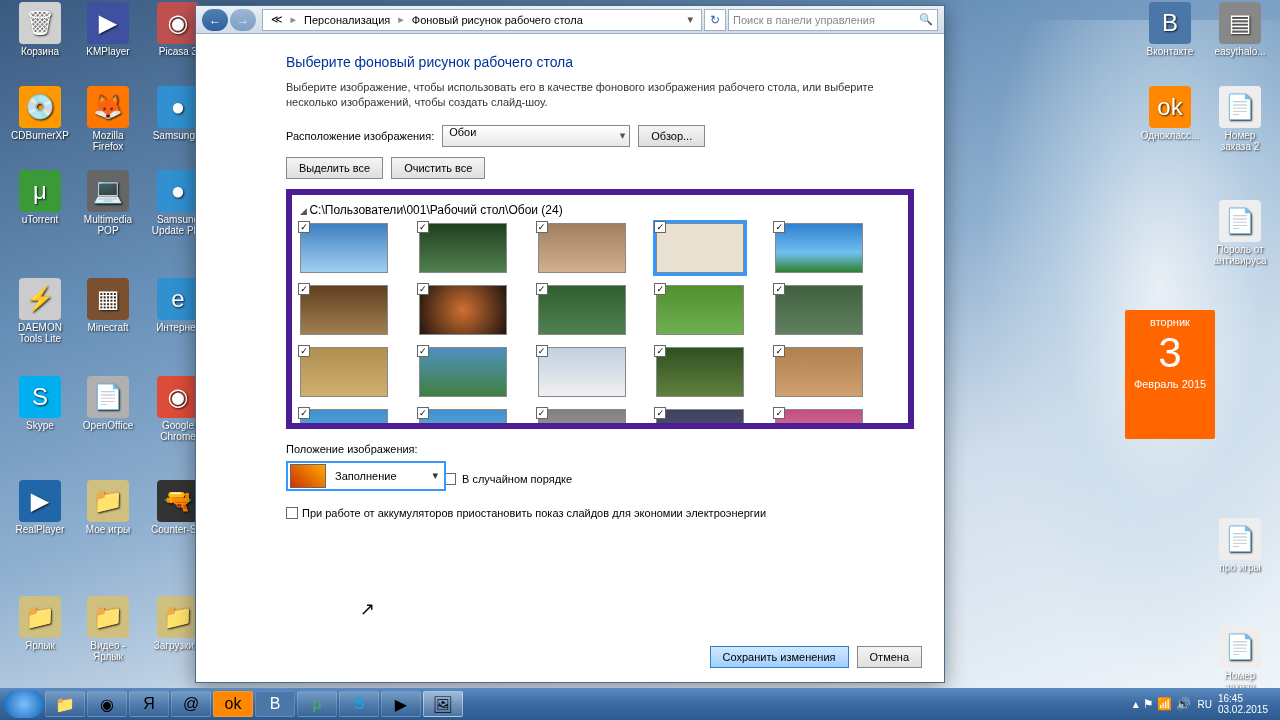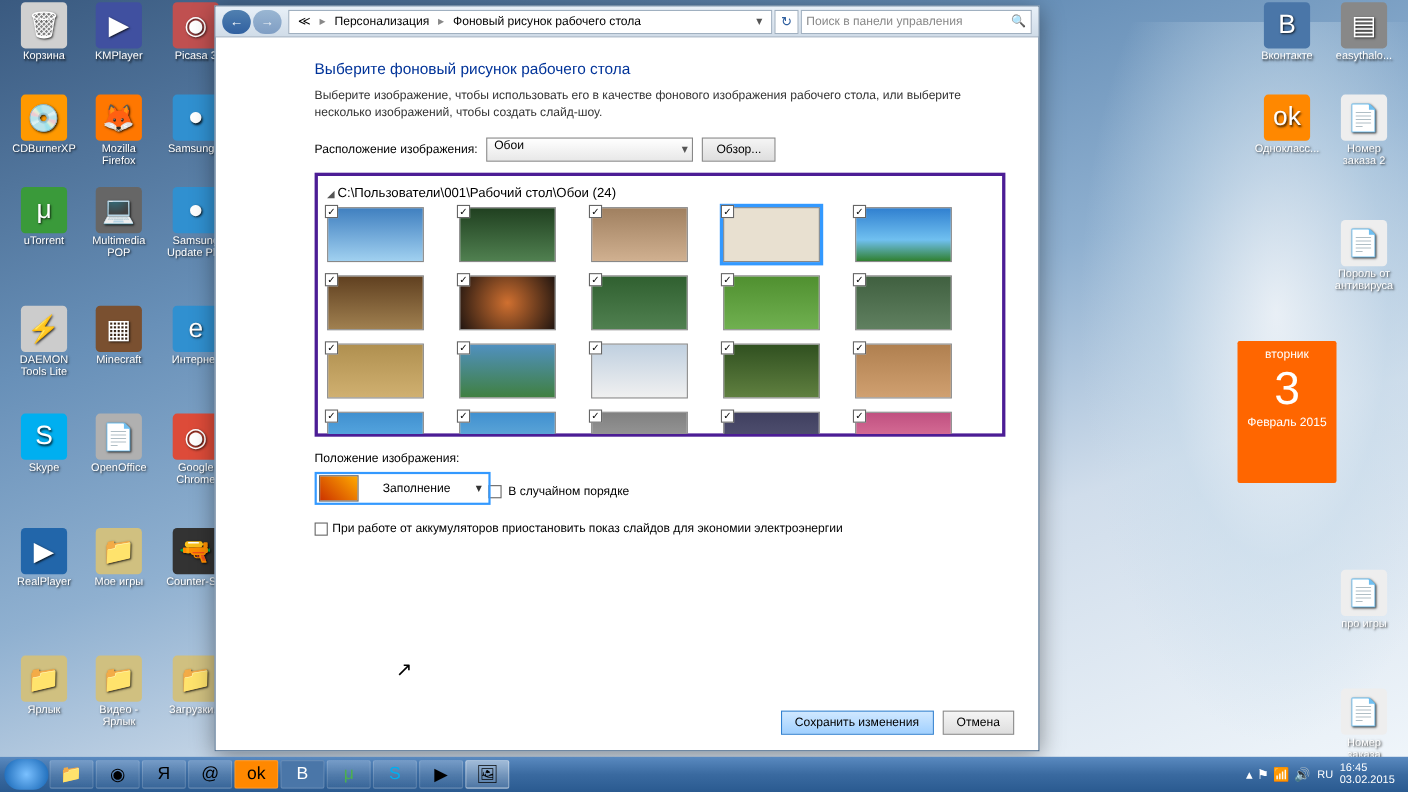--- a/index.html
+++ b/index.html
@@ -31,31 +31,31 @@
   .content { padding: 20px 30px 10px 90px; height: calc(100% - 28px); overflow: hidden; }
   .heading { color: #003399; font-size: 14px; font-weight: normal; margin-bottom: 10px; }
   .desc { font-size: 11px; color: #333; margin-bottom: 14px; line-height: 1.4; }
   
   .row { display: flex; align-items: center; gap: 8px; font-size: 11px; margin-bottom: 10px; }
   .combo { height: 22px; border: 1px solid #888; background: linear-gradient(to bottom, #fff, #e8e8e8); padding: 0 20px 0 6px; font-size: 11px; position: relative; }
   .combo::after { content: "▾"; position: absolute; right: 4px; top: 3px; color: #555; }
   .btn-std { height: 22px; padding: 0 12px; background: linear-gradient(to bottom, #f5f5f5, #dedede); border: 1px solid #888; font-size: 11px; cursor: pointer; }
   .btn-primary { background: linear-gradient(to bottom, #d0e8ff, #a0d0ff); border: 1px solid #3080d0; }
   
-  .gallery { border: 3px solid #4c1d95; height: 240px; overflow-y: scroll; padding: 8px 28px 17px 8px; position: relative; }
+  .gallery { border: 6px solid #4c1d95; height: 240px; overflow-y: scroll; padding: 8px 28px 17px 8px; position: relative; }
   .gallery-title { font-size: 12px; margin-bottom: 6px; }
   .gallery-title::before { content: "◢ "; font-size: 9px; color: #555; }
   .thumbs { display: grid; grid-template-columns: repeat(5, 1fr); gap: 12px 14px; }
   .thumb { position: relative; }
   .thumb .chk { position: absolute; top: -2px; left: -2px; width: 12px; height: 12px; background: #fff; border: 1px solid #666; font-size: 9px; text-align: center; line-height: 10px; z-index: 2; }
   .thumb .img { width: 88px; height: 50px; border: 1px solid #888; }
   .thumb.sel .img { outline: 3px solid #3399ff; }
   
   .position-label { font-size: 11px; margin: 14px 0 6px; }
-  .pos-box { width: 160px; height: 30px; border: 2px solid #3399ff; display: flex; align-items: center; gap: 22px; padding: 2px; font-size: 11px; position: relative; }
+  .pos-box { width: 160px; height: 30px; border: 2px solid #3399ff; display: flex; align-items: center; gap: 9px; padding: 2px; font-size: 11px; position: relative; }
   .pos-preview { width: 36px; height: 24px; background: linear-gradient(45deg, #cc3300, #ffaa00); border: 1px solid #666; }
   .pos-box::after { content: "▾"; position: absolute; right: 6px; color: #333; }
   
   .dropdown-open { position: absolute; width: 140px; background: #fff; border: 1px solid #666; font-size: 11px; z-index: 10; }
   .dropdown-open .opt { padding: 1px 6px; cursor: pointer; }
   .dropdown-open .opt.hilite { background: #3399ff; color: #fff; }
   .interval-combo { width: 140px; height: 20px; border: 1px solid #3399ff; background: #fff; font-size: 11px; padding: 0 6px; display: flex; align-items: center; position: relative; }
   .interval-combo::after { content: "▾"; position: absolute; right: 4px; color: #333; background: linear-gradient(#d0e8ff,#a0d0ff); width: 16px; text-align: center; border-left: 1px solid #888; top: 0; bottom: 0; line-height: 18px; }
   
   .shuffle-row { display: flex; align-items: center; gap: 6px; font-size: 11px; margin-left: 158px; margin-top: -18px; }
@@ -229,20 +229,24 @@
     <p class="desc">Выберите изображение, чтобы использовать его в качестве фонового изображения рабочего стола, или выберите несколько изображений, чтобы создать слайд-шоу.</p>
 
     <div class="row">
       <span>Расположение изображения:</span>
       <div class="combo" style="width:188px">
         <span>Обои</span>
       </div>
       <button class="btn-std">Обзор...</button>
     </div>
 
+    <div class="row">
+      <button class="btn-std">Выделить все</button>
+      <button class="btn-std">Очистить все</button>
+    </div>
 
     <div class="gallery">
       <div class="gallery-title">C:\Пользователи\001\Рабочий стол\Обои (24)</div>
       <div class="thumbs" id="thumbs-container">
           <div class="thumb">
             <div class="chk">✓</div>
             <div class="img" style="background:linear-gradient(#4080c0,#a0d0f0)"></div>
           </div>
           <div class="thumb">
             <div class="chk">✓</div>

